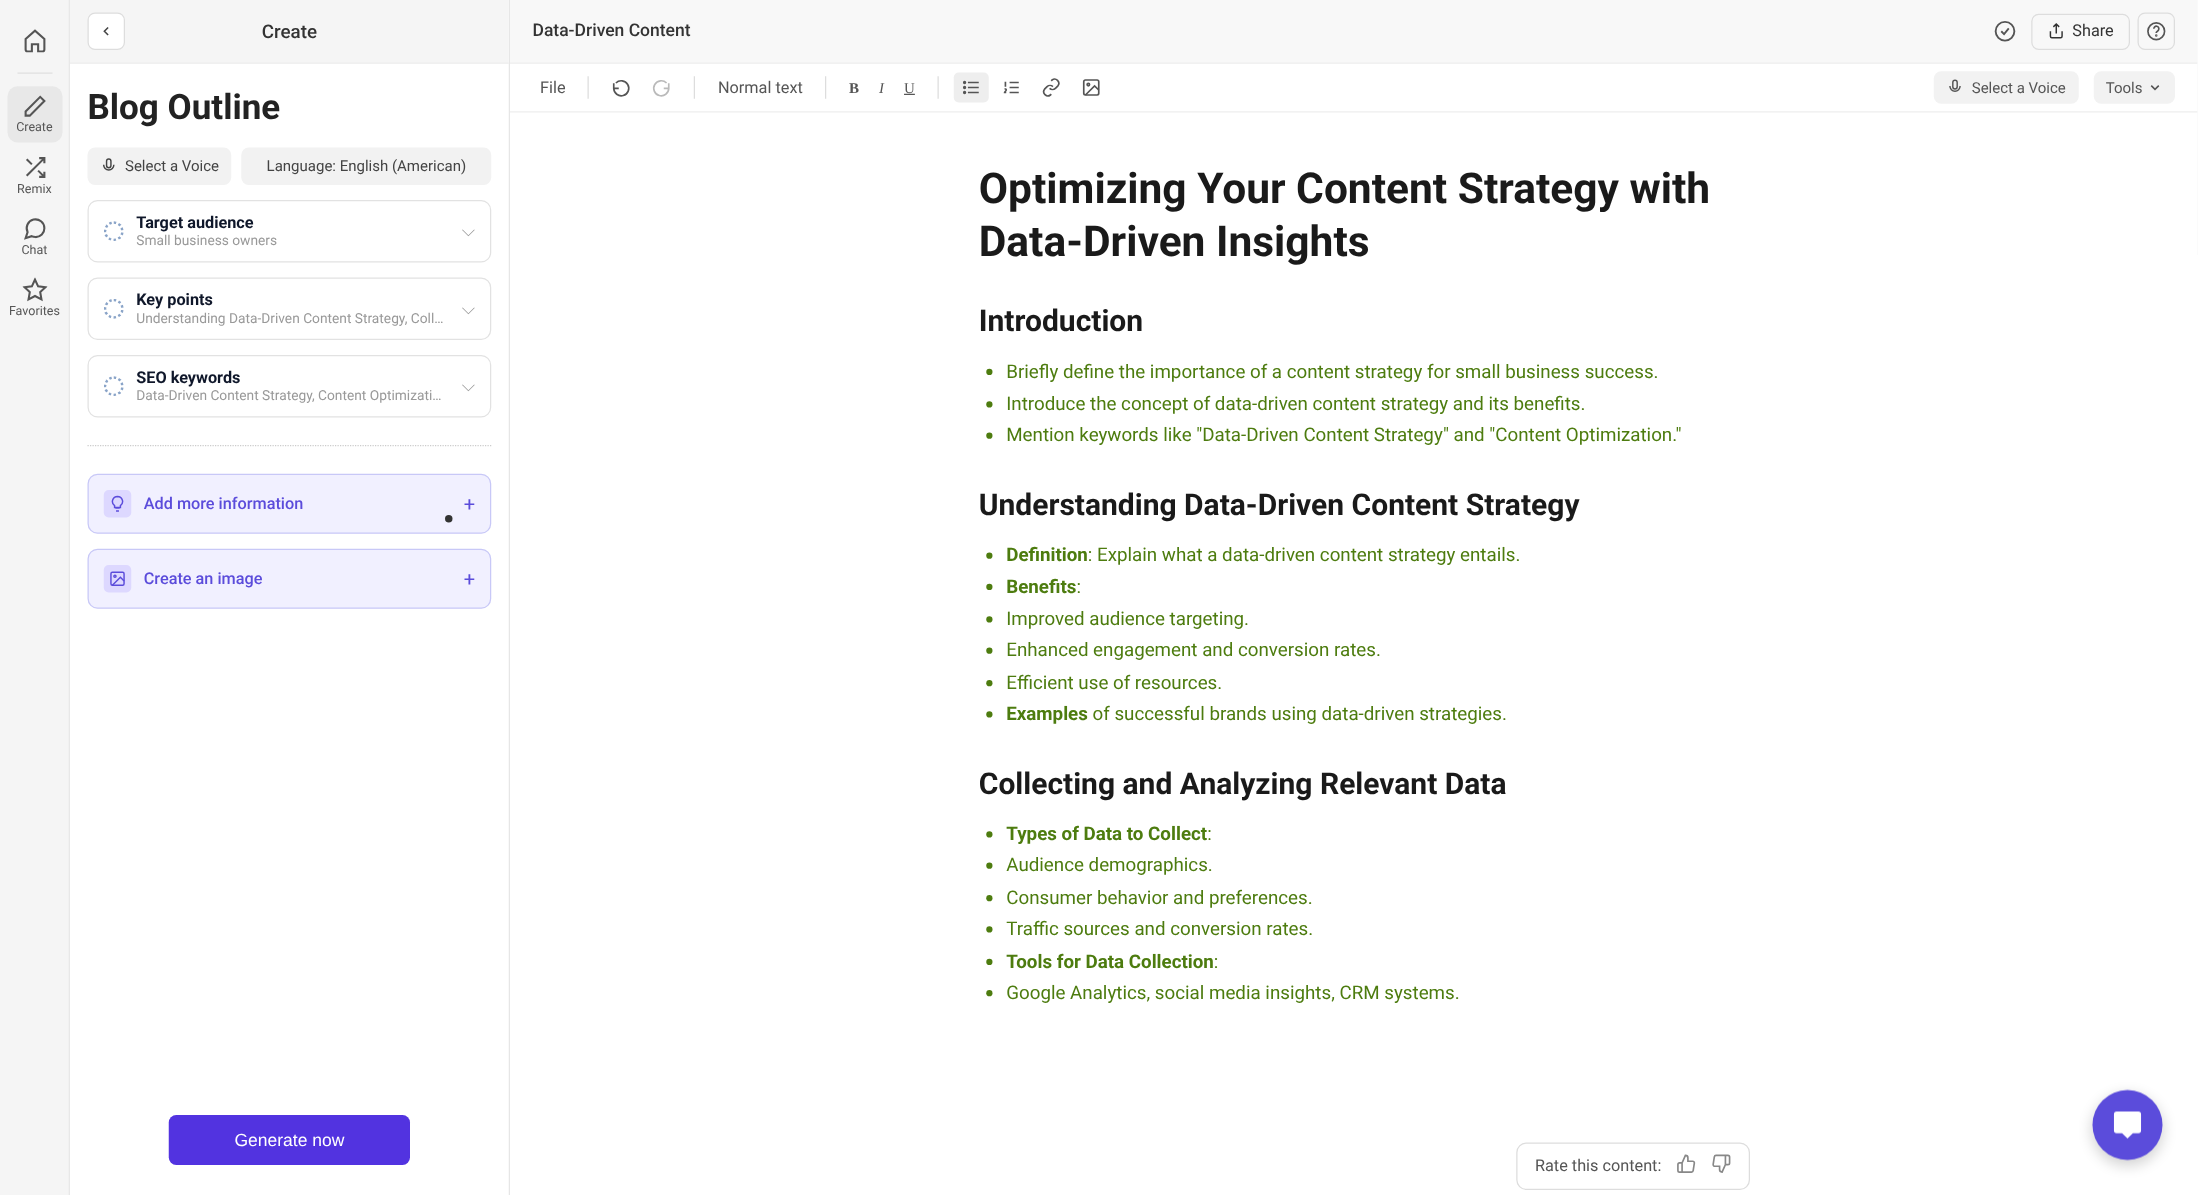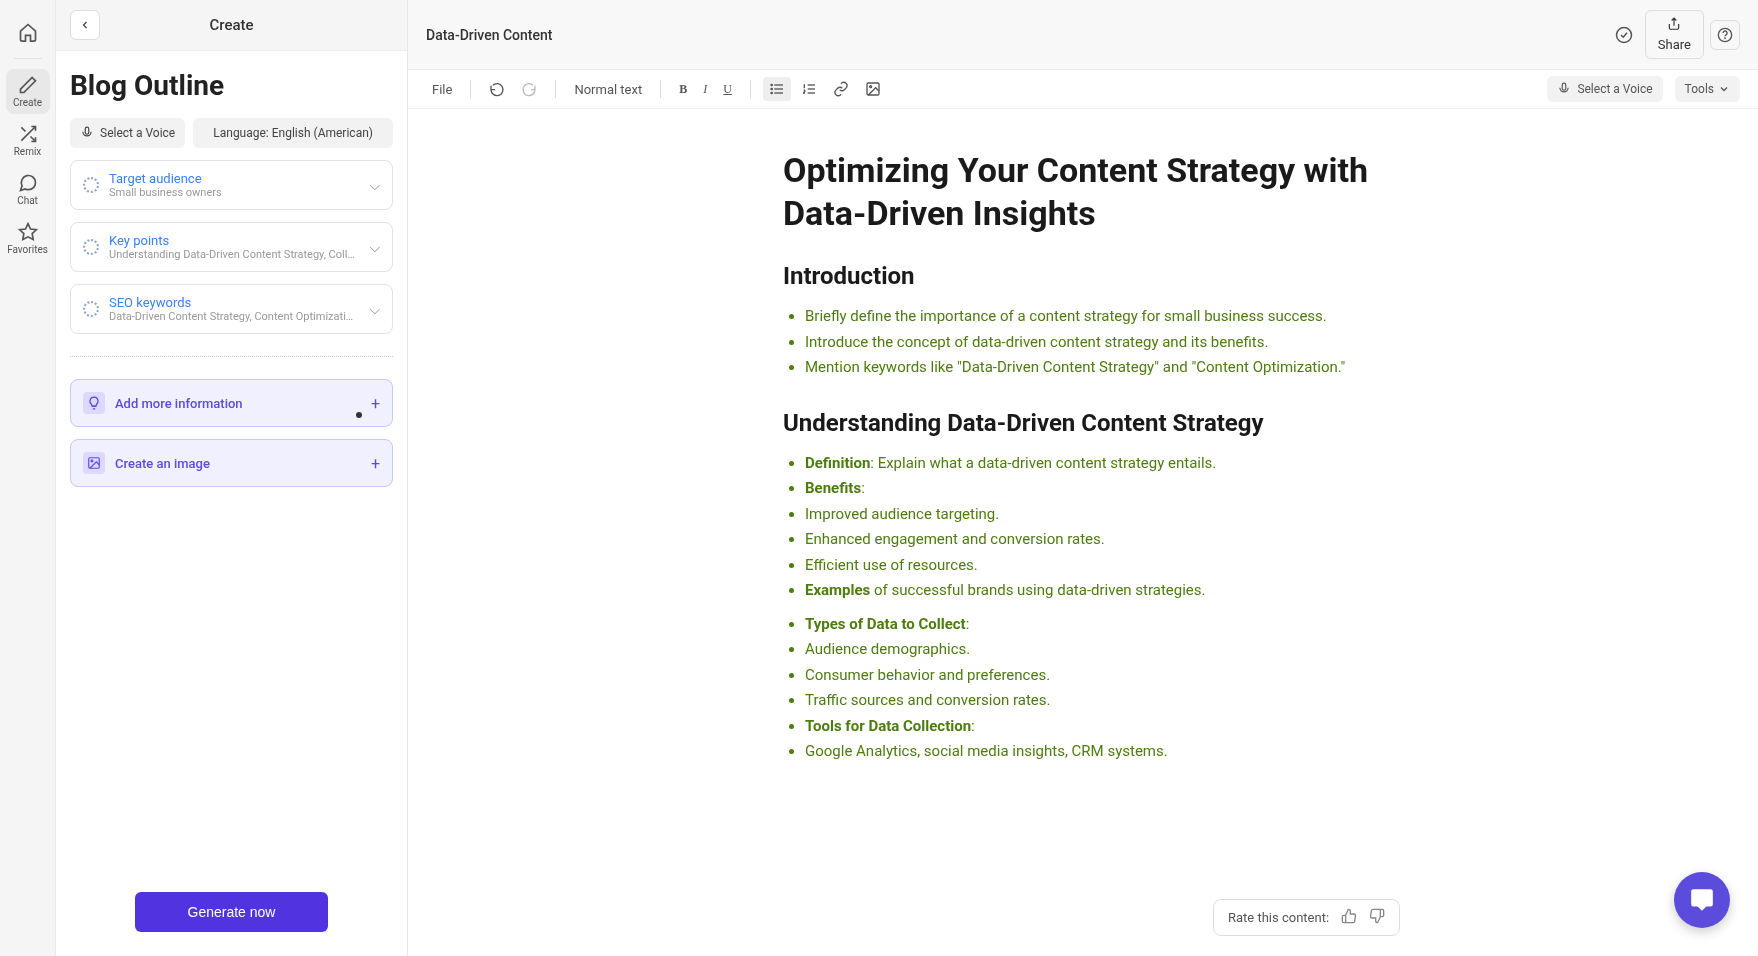--- a/index.html
+++ b/index.html
@@ -22,21 +22,21 @@
 .sidebar-body { padding: 18px 14px; flex: 1; overflow: auto; }
 .sidebar-body h2 { font-size: 28px; font-weight: 700; color: #222; }
 .sidebar-body .desc { font-size: 12px; color: #888; margin-top: 6px; line-height: 1.4; }
 .chip-row { display: flex; gap: 8px; margin-top: 16px; }
 .chip { flex: 1; padding: 8px 10px; background: #f2f2f2; border-radius: 6px; font-size: 12px; color: #444; display: flex; align-items: center; justify-content: center; gap: 6px; cursor: pointer; }
 .chip svg { width: 14px; height: 14px; }
 
 .card { border: 1px solid #e2e2e2; border-radius: 8px; padding: 10px 12px; margin-top: 12px; display: flex; align-items: center; gap: 10px; cursor: pointer; background: #fff; }
 .card .spin { width: 16px; height: 16px; border: 2px dotted #8aa4c8; border-radius: 50%; flex-shrink: 0; }
 .card .col { flex: 1; min-width: 0; }
-.card .ttl { font-size: 13px; font-weight: 400; color: #3b82f6; }
+.card .ttl { font-size: 13px; font-weight: 700; color: #0f172a; }
 .card .sub { font-size: 11px; color: #999; white-space: nowrap; overflow: hidden; text-overflow: ellipsis; }
 .card .chev { color: #999; font-size: 14px; }
 
 .dot-divider { border-top: 1px dotted #ccc; margin: 22px 0; }
 
 .action-card { border: 1px solid #c8c8f7; background: #f1f0ff; border-radius: 8px; padding: 12px; margin-top: 12px; display: flex; align-items: center; gap: 10px; cursor: pointer; position: relative; }
 .action-card .icon-box { width: 22px; height: 22px; background: #ddd8ff; border-radius: 4px; display: flex; align-items: center; justify-content: center; }
 .action-card .icon-box svg { width: 14px; height: 14px; stroke: #5b4cdb; }
 .action-card .lbl { flex: 1; font-size: 13px; color: #5b4cdb; font-weight: 500; }
 .action-card .plus { color: #5b4cdb; font-size: 16px; }
@@ -45,40 +45,40 @@
 .sidebar-footer { padding: 18px 14px 24px; }
 .generate-btn { width: 60%; margin: 0 auto; display: block; background: #5233e0; color: #fff; border: none; border-radius: 6px; padding: 12px; font-size: 14px; font-weight: 500; cursor: pointer; }
 
 
 .main { flex: 1; display: flex; flex-direction: column; background: #fff; min-width: 0; }
 .main-header { display: flex; align-items: center; padding: 10px 18px; border-bottom: 1px solid #eee; background: #f8f8f8; }
 .doc-title { font-size: 14px; color: #333; font-weight: 500; }
 .header-spacer { flex: 1; }
 .hdr-icon-btn { width: 30px; height: 30px; display: flex; align-items: center; justify-content: center; border-radius: 6px; cursor: pointer; color: #555; margin-left: 6px; }
 .hdr-icon-btn.bordered { border: 1px solid #ddd; }
-.share-btn { display: flex; align-items: center; gap: 6px; padding: 6px 12px; border: 1px solid #ddd; border-radius: 6px; font-size: 13px; cursor: pointer; margin-left: 6px; flex-direction: column; }
+.share-btn { display: flex; align-items: center; gap: 6px; padding: 6px 12px; border: 1px solid #ddd; border-radius: 6px; font-size: 13px; cursor: pointer; margin-left: 6px; }
 
 .toolbar { display: flex; align-items: center; padding: 6px 18px; border-bottom: 1px solid #eee; gap: 4px; font-size: 12px; color: #555; }
 .toolbar .sep { width: 1px; height: 18px; background: #ddd; margin: 0 8px; }
 .toolbar .tb-item { padding: 4px 6px; cursor: pointer; display: flex; align-items: center; border-radius: 4px; }
 .toolbar .tb-item.active { background: #eee; }
 .toolbar .tb-item svg { width: 16px; height: 16px; }
 .toolbar .spacer { flex: 1; }
 .voice-btn { display: flex; align-items: center; gap: 6px; padding: 6px 10px; background: #f2f2f2; border-radius: 6px; cursor: pointer; font-size: 12px; }
 .tools-btn { display: flex; align-items: center; gap: 4px; padding: 6px 10px; background: #f2f2f2; border-radius: 6px; cursor: pointer; font-size: 12px; margin-left: 8px; }
 
 .document { flex: 1; overflow: auto; padding: 40px 0; position: relative; }
 .doc-inner { max-width: 720px; margin: 0 auto; padding: 0 60px; }
 .doc-inner h1 { font-size: 34px; font-weight: 700; line-height: 1.25; color: #1a1a1a; margin-bottom: 28px; }
 .doc-inner h2.sect { font-size: 24px; font-weight: 700; color: #1a1a1a; margin: 28px 0 14px; }
 .doc-inner ul { padding-left: 22px; margin-bottom: 8px; }
 .doc-inner li { font-size: 15px; color: #4d7c0f; line-height: 1.7; }
 .doc-inner li b { font-weight: 700; }
 
-.rate-box { position: absolute; left: 50%; transform: translateX(130px); bottom: 20px; background: #fff; border: 1px solid #ddd; border-radius: 8px; padding: 8px 14px; display: flex; align-items: center; gap: 12px; font-size: 13px; color: #555; }
+.rate-box { position: absolute; left: 50%; transform: translateX(130px); bottom: 4px; background: #fff; border: 1px solid #ddd; border-radius: 8px; padding: 8px 14px; display: flex; align-items: center; gap: 12px; font-size: 13px; color: #555; }
 .rate-box .thumb { cursor: pointer; color: #888; }
 .rate-box .thumb svg { width: 16px; height: 16px; }
 
 .fab { position: fixed; right: 28px; bottom: 28px; width: 56px; height: 56px; border-radius: 50%; background: #5b4cdb; display: flex; align-items: center; justify-content: center; cursor: pointer; box-shadow: 0 4px 12px rgba(0,0,0,0.2); }
 .fab svg { width: 26px; height: 26px; fill: #fff; }
 
 .file-label { font-size: 13px; padding: 4px 6px; cursor: pointer; }
 .bold { font-weight: 700; font-family: Georgia, serif; }
 .italic { font-style: italic; font-family: Georgia, serif; }
 .underline { text-decoration: underline; font-family: Georgia, serif; }
@@ -307,20 +307,21 @@
             </ul>
             <h2 class="sect">Understanding Data-Driven Content Strategy</h2>
             <ul>
               <li><b>Definition</b>: Explain what a data-driven content strategy entails.</li>
               <li><b>Benefits</b>:</li>
               <li>Improved audience targeting.</li>
               <li>Enhanced engagement and conversion rates.</li>
               <li>Efficient use of resources.</li>
               <li><b>Examples</b> of successful brands using data-driven strategies.</li>
             </ul>
+            <h2 class="sect">Collecting and Analyzing Relevant Data</h2>
             <ul>
               <li><b>Types of Data to Collect</b>:</li>
               <li>Audience demographics.</li>
               <li>Consumer behavior and preferences.</li>
               <li>Traffic sources and conversion rates.</li>
               <li><b>Tools for Data Collection</b>:</li>
               <li>Google Analytics, social media insights, CRM systems.</li>
             </ul>
           </div>
       </div>

